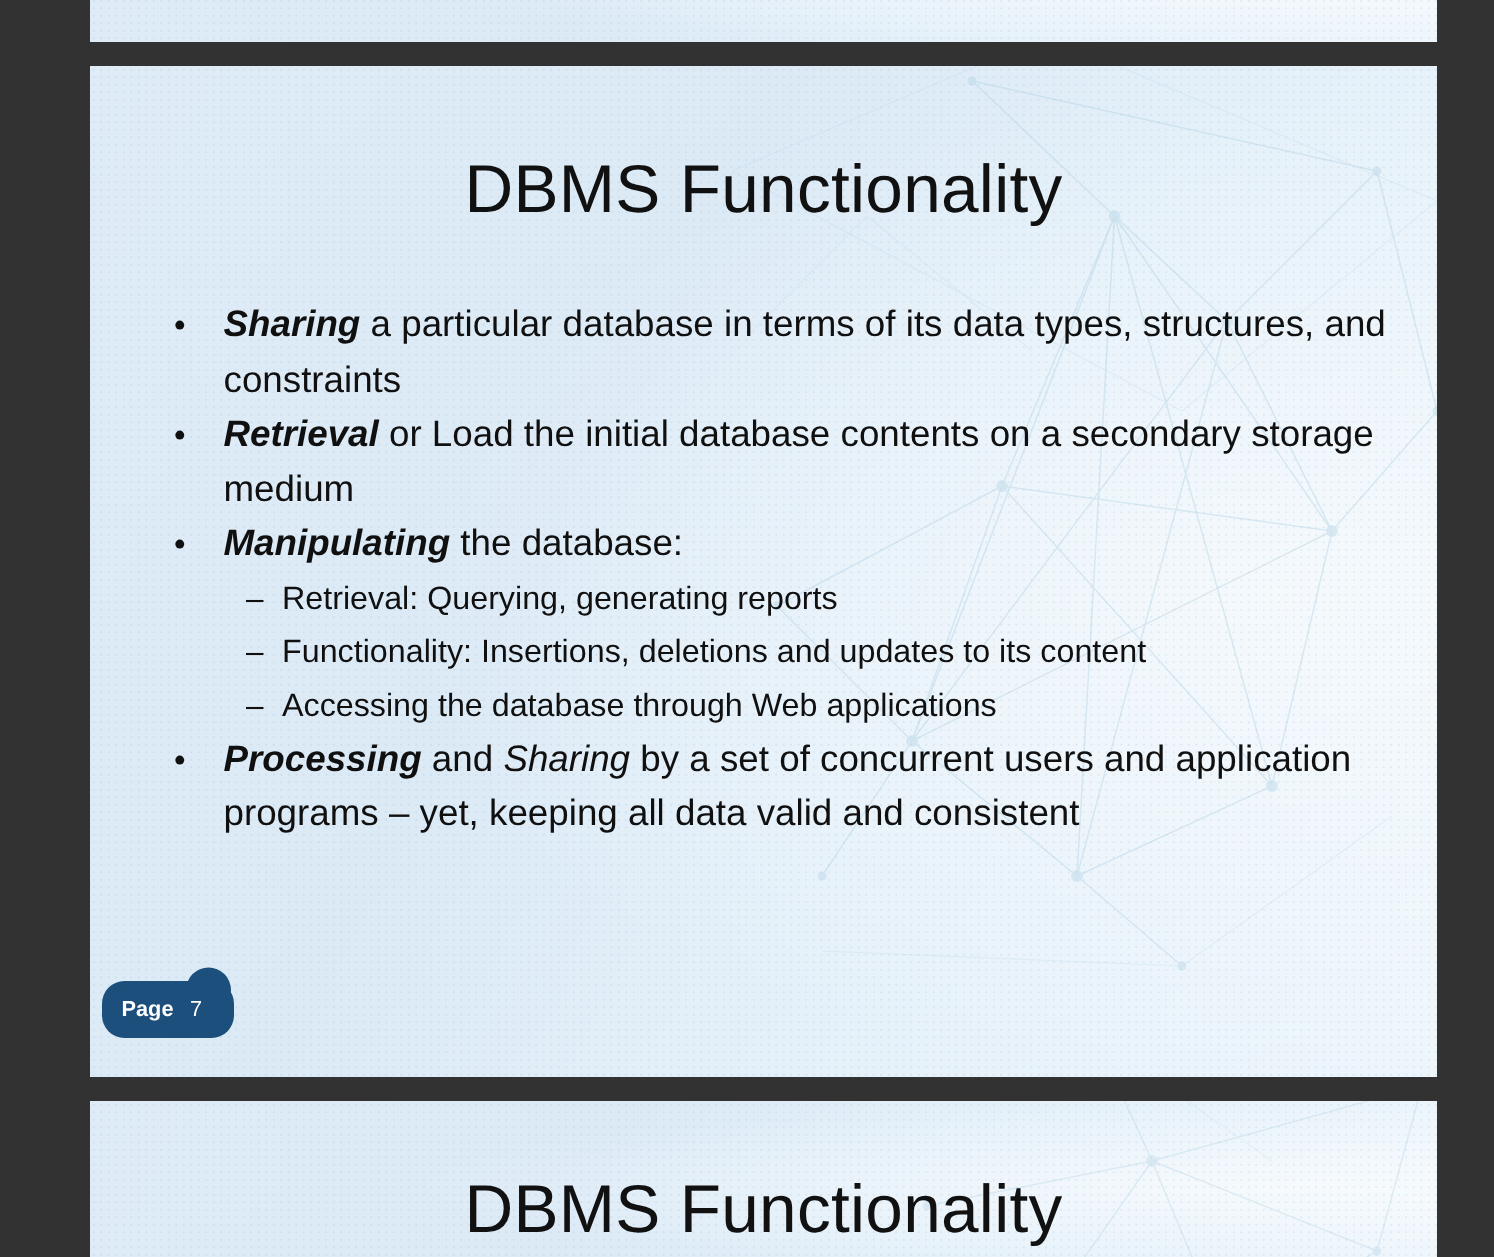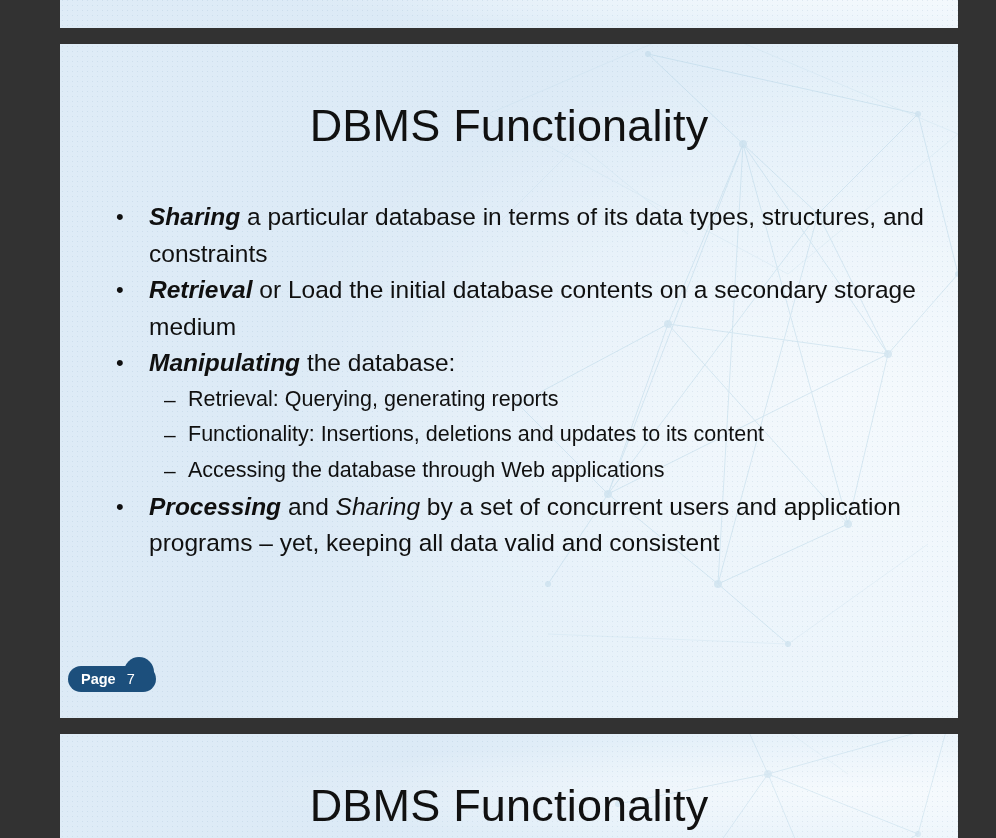--- a/index.html
+++ b/index.html
@@ -159,21 +159,21 @@
     font-style: italic;
     font-weight: normal;
   }
 
   
   .page-badge {
     position: absolute;
     left: 8px;
     bottom: 26px;
     width: 88px;
-    height: 26px;
+    height: 38px;
   }
   .page-badge .bump {
     position: absolute;
     right: 2px;
     top: -9px;
     width: 30px;
     height: 30px;
     border-radius: 50%;
     background: #1c4f7c;
   }

